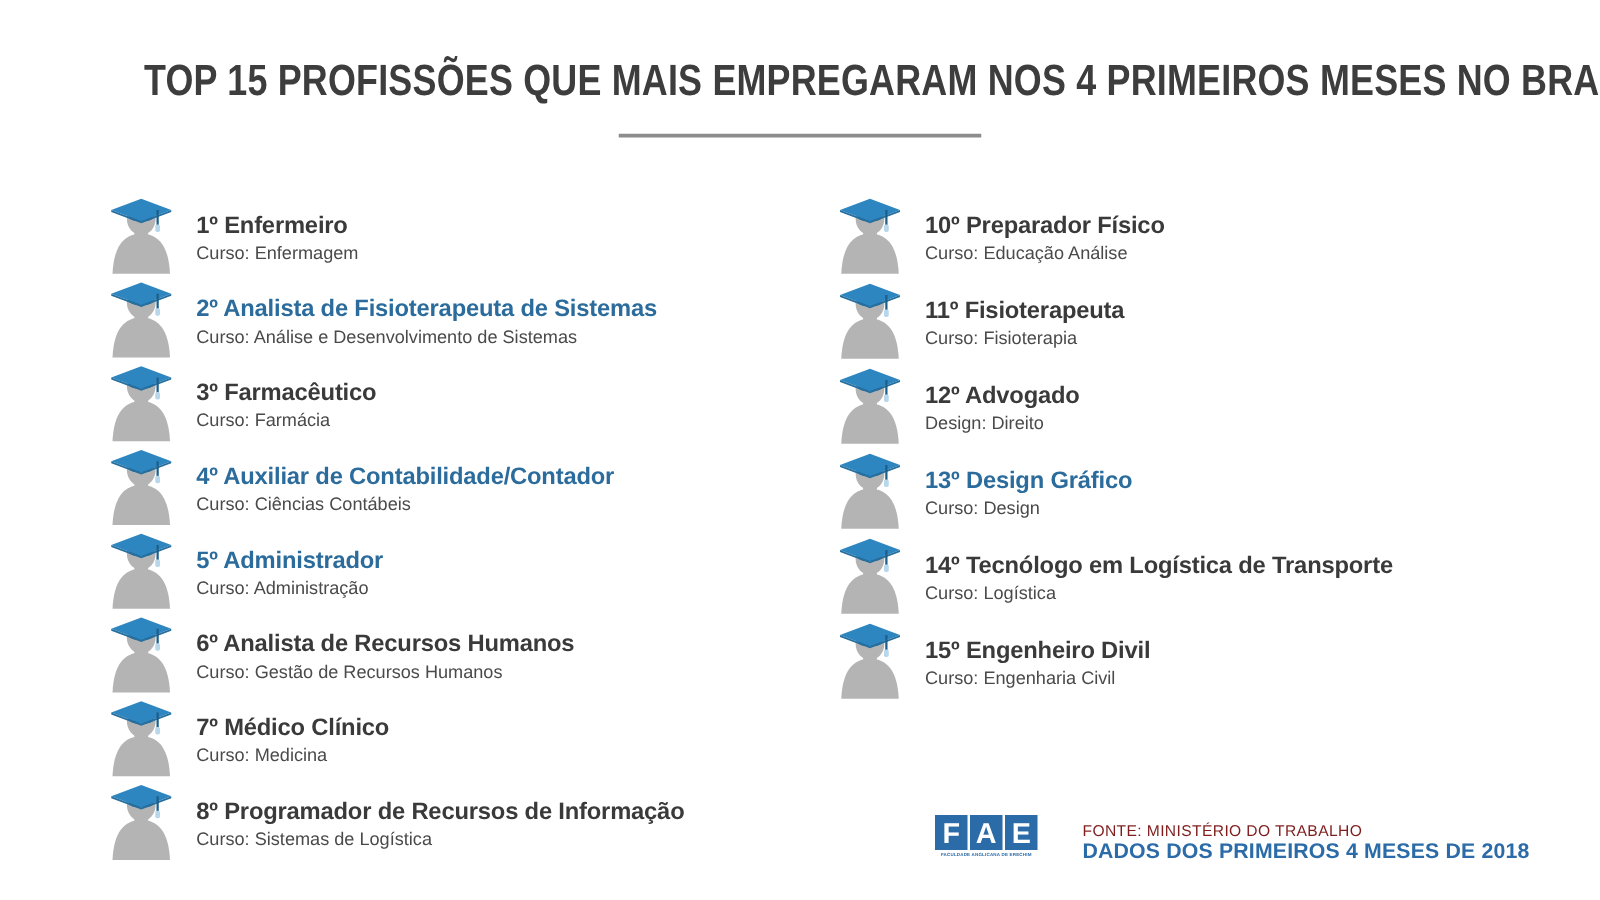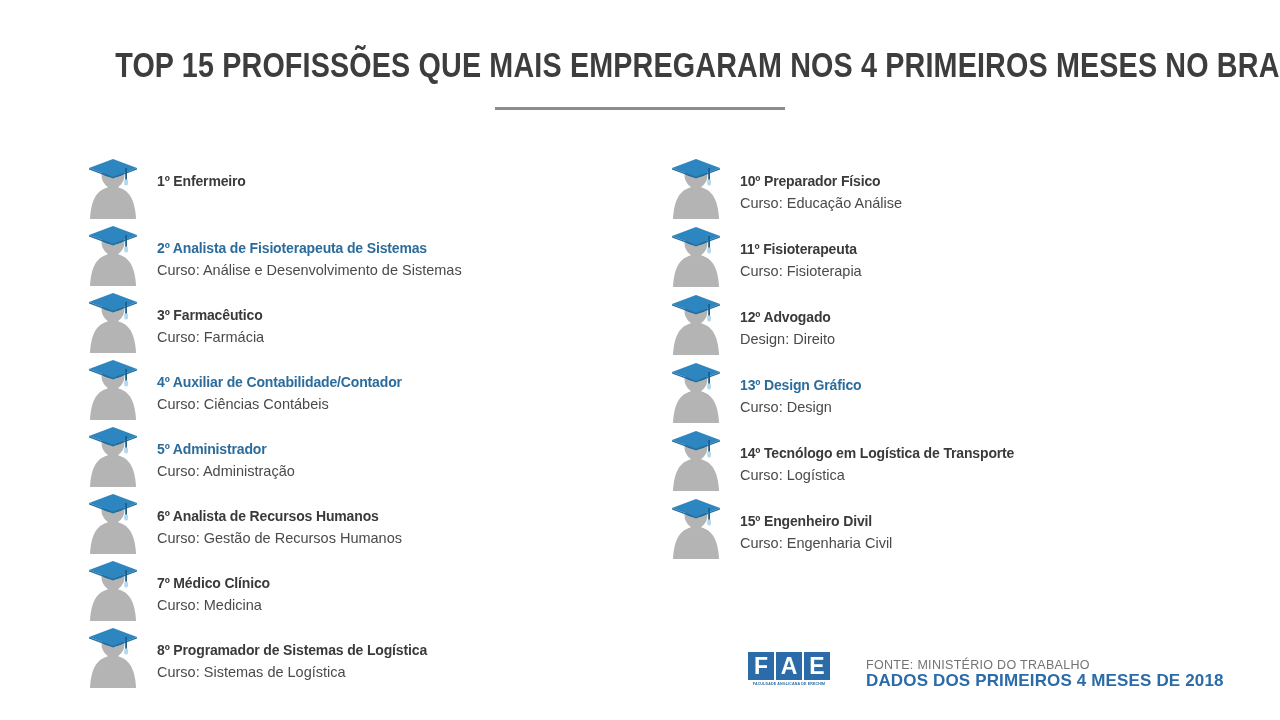--- a/index.html
+++ b/index.html
@@ -71,21 +71,21 @@
     left: 0;
     top: 2px;
     width: 56px;
     height: 64px;
     overflow: hidden;
   }
   .grad-icon svg { display: block; }
 
   
   .entry-title {
-    font-size: 14px;
+    font-size: 19px;
     font-weight: bold;
     line-height: 24px;
     color: #3a3a3a;
     white-space: nowrap;
     letter-spacing: -0.15px;
     padding-top: 14px;
   }
   .entry.highlight .entry-title { color: #2b6c9c; }
 
   .entry-course {
@@ -136,21 +136,21 @@
     width: 82px;
   }
 
   .footer-source {
     margin-left: 36px;
     padding-top: 5px;
     text-align: left;
   }
   .src-line1 {
     font-size: 12.5px;
-    color: #737373;
+    color: #7f1d1d;
     letter-spacing: 0.3px;
     line-height: 16px;
     white-space: nowrap;
   }
   .src-line2 {
     font-size: 17px;
     color: #2a6ba8;
     font-weight: bold;
     letter-spacing: 0.15px;
     line-height: 16px;
@@ -174,20 +174,21 @@
             <rect x="22.5" y="24" width="11" height="10" fill="#b4b4b4"></rect>
             <ellipse cx="28" cy="18" rx="11.5" ry="13" fill="#b4b4b4"></ellipse>
             <path d="M18 11 C18 9 38 9 38 11 L38 16.5 C38 21 18 21 18 16.5 Z" fill="#1b5f8a"></path>
             <polygon points="28,2 52,11 28,20 4,11" fill="#2e86c1"></polygon>
             <polygon points="28,20 52,11 52,12.6 28,21.6 4,12.6 4,11" fill="#266f9f"></polygon>
             <rect x="40.2" y="11" width="1.8" height="13" fill="#1b5f8a"></rect>
             <rect x="39.2" y="22.5" width="3.8" height="6" rx="1.4" fill="#b9d7ea"></rect>
           </svg>
         </div>
         <div class="entry-title">1º Enfermeiro</div>
+        <div class="entry-course">Curso: Enfermagem</div>
       </div>
       <div class="entry highlight">
         <div class="grad-icon">
           <svg width="56" height="64" viewBox="0 0 56 64" xmlns="http://www.w3.org/2000/svg">
             <path d="M28 30 C14 30 6 40 5 62 L51 62 C50 40 42 30 28 30 Z" fill="#b4b4b4"></path>
             <rect x="22.5" y="24" width="11" height="10" fill="#b4b4b4"></rect>
             <ellipse cx="28" cy="18" rx="11.5" ry="13" fill="#b4b4b4"></ellipse>
             <path d="M18 11 C18 9 38 9 38 11 L38 16.5 C38 21 18 21 18 16.5 Z" fill="#1b5f8a"></path>
             <polygon points="28,2 52,11 28,20 4,11" fill="#2e86c1"></polygon>
             <polygon points="28,20 52,11 52,12.6 28,21.6 4,12.6 4,11" fill="#266f9f"></polygon>
@@ -284,21 +285,21 @@
             <path d="M28 30 C14 30 6 40 5 62 L51 62 C50 40 42 30 28 30 Z" fill="#b4b4b4"></path>
             <rect x="22.5" y="24" width="11" height="10" fill="#b4b4b4"></rect>
             <ellipse cx="28" cy="18" rx="11.5" ry="13" fill="#b4b4b4"></ellipse>
             <path d="M18 11 C18 9 38 9 38 11 L38 16.5 C38 21 18 21 18 16.5 Z" fill="#1b5f8a"></path>
             <polygon points="28,2 52,11 28,20 4,11" fill="#2e86c1"></polygon>
             <polygon points="28,20 52,11 52,12.6 28,21.6 4,12.6 4,11" fill="#266f9f"></polygon>
             <rect x="40.2" y="11" width="1.8" height="13" fill="#1b5f8a"></rect>
             <rect x="39.2" y="22.5" width="3.8" height="6" rx="1.4" fill="#b9d7ea"></rect>
           </svg>
         </div>
-        <div class="entry-title">8º Programador de Sistemas de Logística</div>
+        <div class="entry-title">8º Programador de Recursos de Informação</div>
         <div class="entry-course">Curso: Sistemas de Logística</div>
       </div>
     </div>
   <div class="col col-right">
       <div class="entry">
         <div class="grad-icon">
           <svg width="56" height="64" viewBox="0 0 56 64" xmlns="http://www.w3.org/2000/svg">
             <path d="M28 30 C14 30 6 40 5 62 L51 62 C50 40 42 30 28 30 Z" fill="#b4b4b4"></path>
             <rect x="22.5" y="24" width="11" height="10" fill="#b4b4b4"></rect>
             <ellipse cx="28" cy="18" rx="11.5" ry="13" fill="#b4b4b4"></ellipse>

